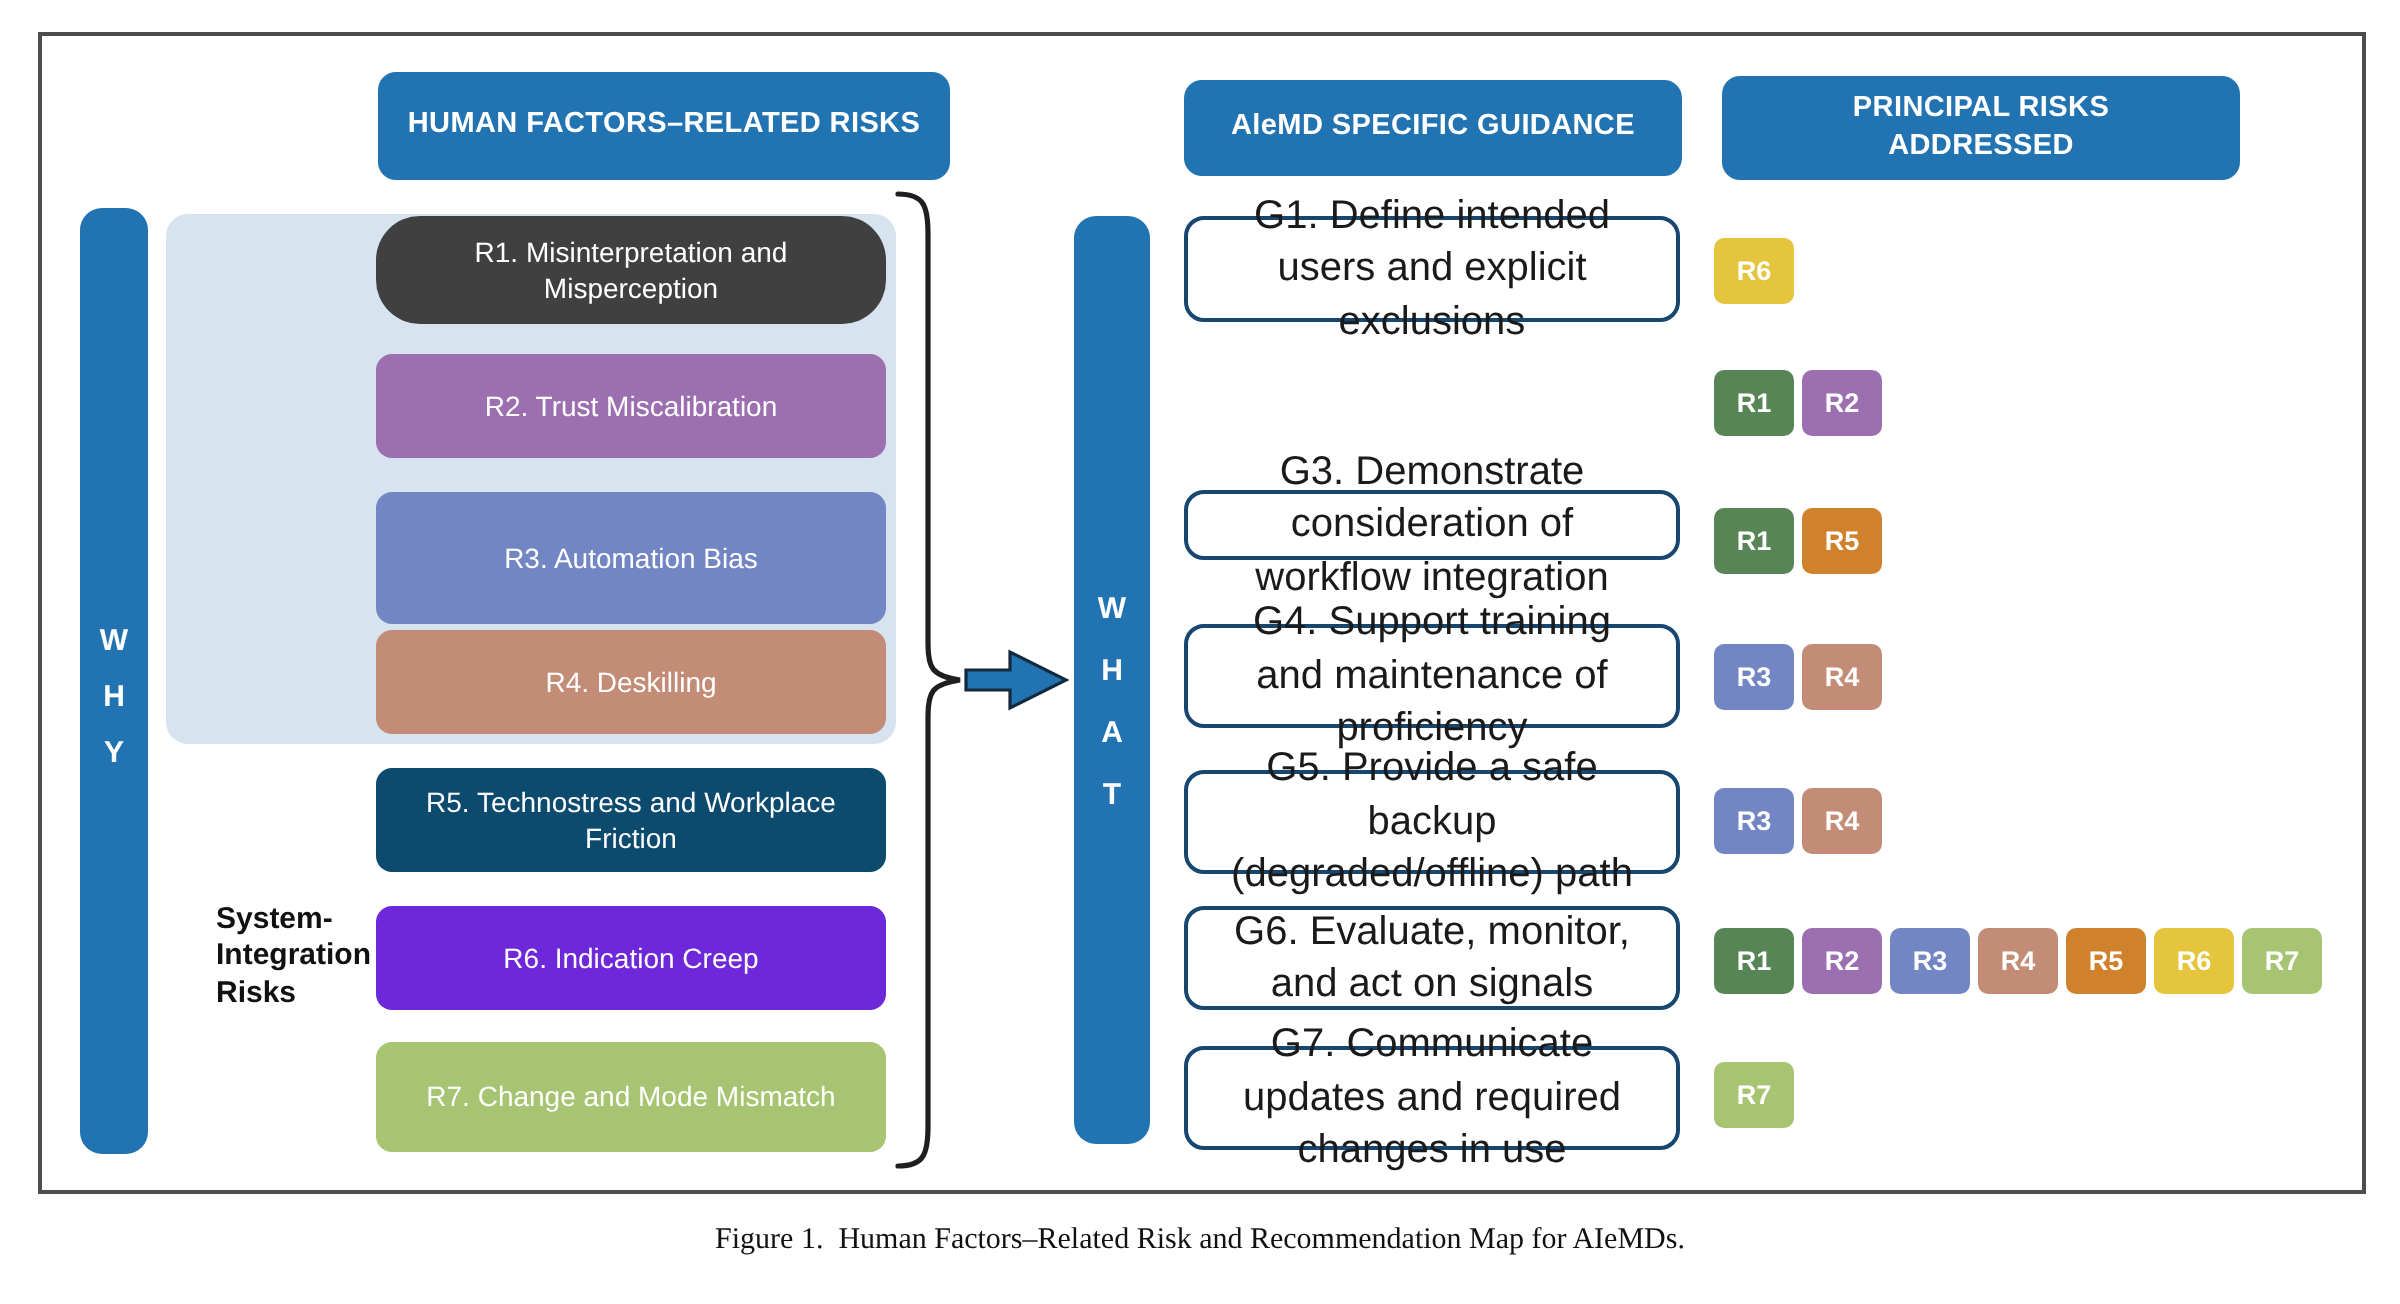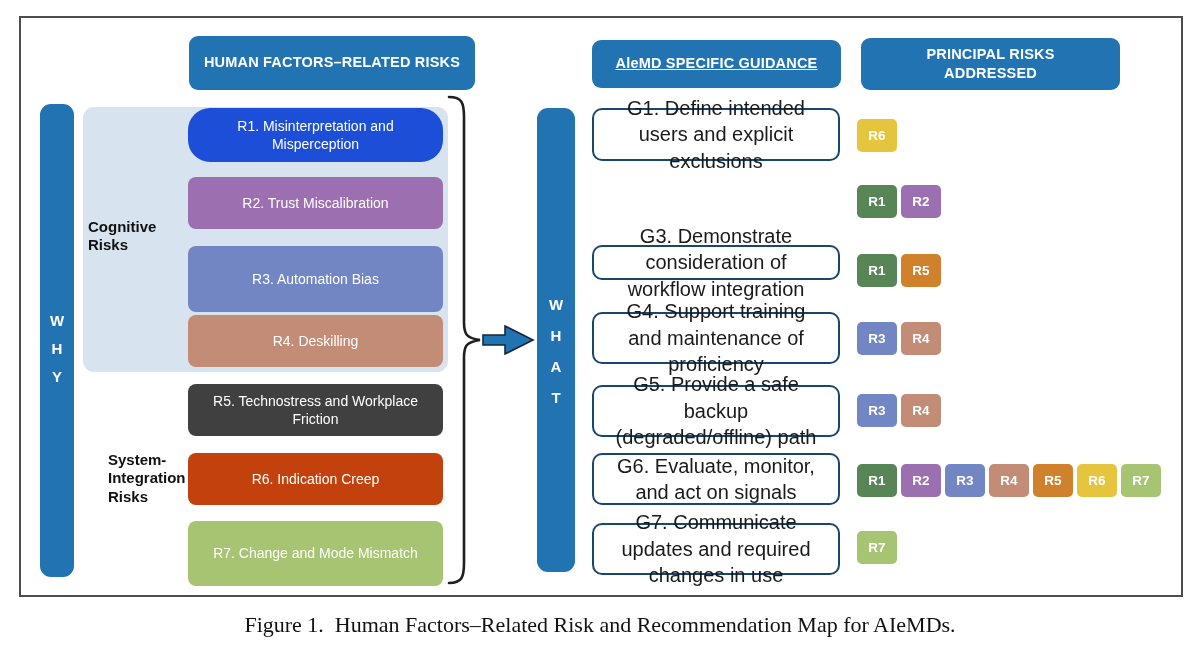--- a/index.html
+++ b/index.html
@@ -7,21 +7,21 @@
               font-family:"Liberation Sans", sans-serif; }
   .stage { position:relative; width:1200px; height:652px; background:#fff; }
 
   .frame { position:absolute; left:19px; top:16px; width:1164px; height:581px;
            border:2px solid #4d4d4d; background:#fff; }
 
   .hdr { position:absolute; display:flex; align-items:center; justify-content:center;
          text-align:center; color:#fff; font-weight:bold; font-size:14.5px;
          line-height:1.32; border-radius:9px; letter-spacing:.2px; }
   .hdr-risks     { left:189px; top:36px; width:286px; height:54px; padding:0 14px; }
-  .hdr-guidance  { left:592px; top:40px; width:249px; height:48px; padding:16px 10px;text-decoration:underline; }
+  .hdr-guidance  { left:592px; top:40px; width:249px; height:48px; padding:16px 10px; }
   .hdr-principal { left:861px; top:38px; width:259px; height:52px; padding:0 26px; }
 
   .vbar { position:absolute; border-radius:11px; }
   .vbar-why  { left:40px;  top:104px; width:34px; height:473px; }
   .vbar-what { left:537px; top:108px; width:38px; height:464px; }
   .vletters { position:absolute; left:0; right:0; display:flex; flex-direction:column;
               align-items:center; color:#fff; font-weight:bold; font-size:15px; }
   .vletters-why  { top:208px; gap:11px; }
 
   .panel { position:absolute; left:83px; top:107px; width:365px; height:265px;
@@ -42,21 +42,21 @@
           line-height:1.32; padding:0 15px; }
 
   .chip-row { position:absolute; left:857px; display:flex; gap:4px; }
   .chip { width:40px; height:33px; border-radius:5px; display:flex; align-items:center;
           justify-content:center; color:#fff; font-weight:bold; font-size:13.5px; }
 
   .brace-svg { position:absolute; left:444px; top:94px; }
   .arrow-svg { position:absolute; left:481px; top:321px; }
 
   .caption { position:absolute; left:0; top:612px; width:1200px; text-align:center;
-             font-family:"Liberation Serif", serif; font-size:22px; color:#111;
+             font-family:"Liberation Serif", serif; font-size:15px; color:#111;
              white-space:pre; }
 </style>
 </head>
 <body>
 
 <div class="stage">
   <div class="frame"></div>
 
   <div class="hdr hdr-risks" style="background-color: rgb(34, 115, 178);">
     <span>HUMAN FACTORS–RELATED RISKS</span>
@@ -71,42 +71,41 @@
   <div class="panel" style="background-color: rgb(215, 228, 240);"></div>
 
   <div class="vbar vbar-why" style="background-color: rgb(34, 115, 178);">
     <div class="vletters-why vletters vletters-common vletters" style="position:absolute;left:0;right:0;top:208px;display:flex;flex-direction:column;align-items:center;gap:11px;color:#fff;font-weight:bold;font-size:15px;">
       <span>W</span>
       <span>H</span>
       <span>Y</span>
     </div>
   </div>
 
-  <div class="group-label group-cognitive">Cognitive Risks</div>
   <div class="group-label group-system">System-Integration Risks</div>
 
-  <div class="risk-box" style="top: 108px; height: 54px; background-color: #1d4ed8; border-radius: 22px;">
+  <div class="risk-box" style="top: 108px; height: 54px; background-color: #404040; border-radius: 22px;">
     <span>R1. Misinterpretation and Misperception</span>
   </div>
   <div class="risk-box" style="top: 177px; height: 52px; background-color: rgb(156, 111, 176);">
     <span>R2. Trust Miscalibration</span>
   </div>
   <div class="risk-box" style="top: 246px; height: 66px; background-color: rgb(114, 134, 196);">
     <span>R3. Automation Bias</span>
   </div>
   <div class="risk-box" style="top: 315px; height: 52px; background-color: rgb(194, 140, 118);">
     <span>R4. Deskilling</span>
   </div>
-  <div class="risk-box" style="top: 384px; height: 52px; background-color: #404040;">
+  <div class="risk-box" style="top: 384px; height: 52px; background-color: #0c4a6e;">
     <span>R5. Technostress and Workplace Friction</span>
   </div>
-  <div class="risk-box" style="top: 453px; height: 52px; background-color: #c2410c;">
+  <div class="risk-box" style="top: 453px; height: 52px; background-color: #6d28d9;">
     <span>R6. Indication Creep</span>
   </div>
-  <div class="risk-box" style="top: 521px; height: 65px; background-color: rgb(166, 196, 113);">
+  <div class="risk-box" style="top: 521px; height: 55px; background-color: rgb(166, 196, 113);">
     <span>R7. Change and Mode Mismatch</span>
   </div>
 
   <svg class="brace-svg" width="38" height="492" viewBox="0 0 38 492">
     <path d="M5,3 C18,3 20,9 20,23 L20,228 C20,240 22,244 36,246 C22,248 20,252 20,264 L20,469 C20,483 18,489 5,489" fill="none" stroke="#1f1f1f" stroke-width="2.6" stroke-linecap="round"></path>
   </svg>
 
   <svg class="arrow-svg" width="54" height="38" viewBox="0 0 54 38">
     <polygon points="2,14 24,14 24,5 52,19 24,33 24,24 2,24" fill="#2273B2" stroke="#14293d" stroke-width="1.6"></polygon>
   </svg>

